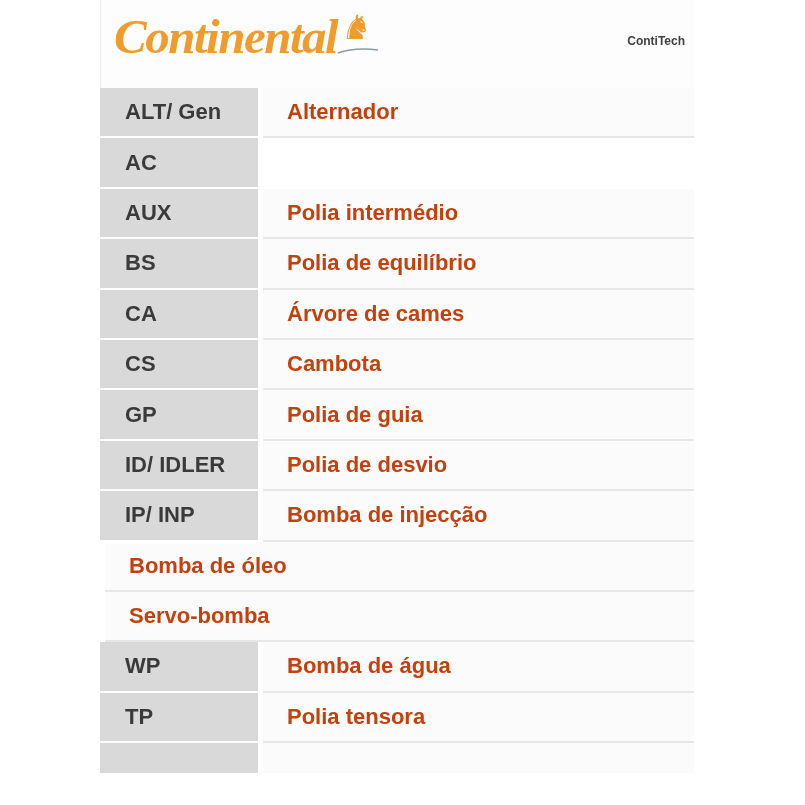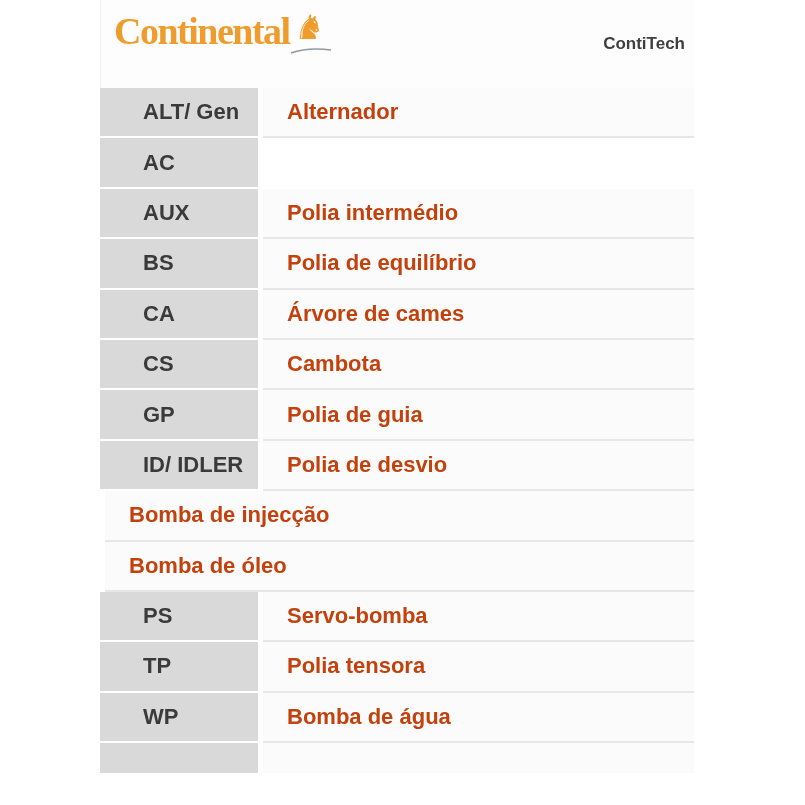--- a/index.html
+++ b/index.html
@@ -41,23 +41,24 @@
     left: 13px;
     top: 12px;
     display: flex;
     align-items: flex-start;
     line-height: 1;
     white-space: nowrap;
   }
   .logo-text {
     font-family: "Liberation Serif", "DejaVu Serif", serif;
     font-weight: bold;
-    font-size: 38px;
+    font-size: 49px;
     letter-spacing: -1.5px;
     color: #f09c2d;
+    font-style: italic;
   }
   .horse-wrap {
     position: relative;
     margin-left: 4px;
     margin-top: -2px;
     width: 38px;
     height: 48px;
   }
   .horse {
     font-family: "DejaVu Sans", sans-serif;
@@ -69,42 +70,42 @@
   }
   .swoosh {
     position: absolute;
     left: -4px;
     bottom: 3px;
   }
   .subbrand {
     position: absolute;
     right: 9px;
     top: 34px;
-    font-size: 17px;
+    font-size: 12px;
     font-weight: bold;
     color: #3f3f3f;
     letter-spacing: 0;
   }
   
   .legend-table {
     position: relative;
   }
   .row {
     display: flex;
     height: 50.4px;
     box-sizing: border-box;
   }
   .abbr {
     width: 158px;
     background: #d9d9d9;
     border-bottom: 2px solid #ffffff;
     box-sizing: border-box;
     display: flex;
     align-items: center;
-    padding-left: 43px;
+    padding-left: 25px;
     font-size: 22px;
     font-weight: bold;
     color: #3a3a3a;
     white-space: nowrap;
   }
   .col-gap {
     width: 5px;
     background: #ffffff;
   }
   .desc {
@@ -189,45 +190,45 @@
     <div class="desc">Polia de guia</div>
   </div>
 
   <div class="row">
     <div class="abbr">ID/ IDLER</div>
     <div class="col-gap"></div>
     <div class="desc">Polia de desvio</div>
   </div>
 
   <div class="row">
+    <div class="abbr">IP/ INP</div>
     <div class="col-gap"></div>
     <div class="desc">Bomba de injecção</div>
   </div>
 
   <div class="row">
     <div class="col-gap"></div>
     <div class="desc">Bomba de óleo</div>
   </div>
 
   <div class="row">
-    <div class="abbr">PS</div>
     <div class="col-gap"></div>
     <div class="desc">Servo-bomba</div>
   </div>
 
   <div class="row">
+    <div class="abbr">WP</div>
+    <div class="col-gap"></div>
+    <div class="desc">Bomba de água</div>
+  </div>
+
+  <div class="row">
     <div class="abbr">TP</div>
     <div class="col-gap"></div>
     <div class="desc">Polia tensora</div>
-  </div>
-
-  <div class="row">
-    <div class="abbr">WP</div>
-    <div class="col-gap"></div>
-    <div class="desc">Bomba de água</div>
   </div>
 </div>
 
     <div class="row partial">
       <div class="abbr"></div>
       <div class="col-gap"></div>
       <div class="desc"></div>
     </div>
 
   </div>

